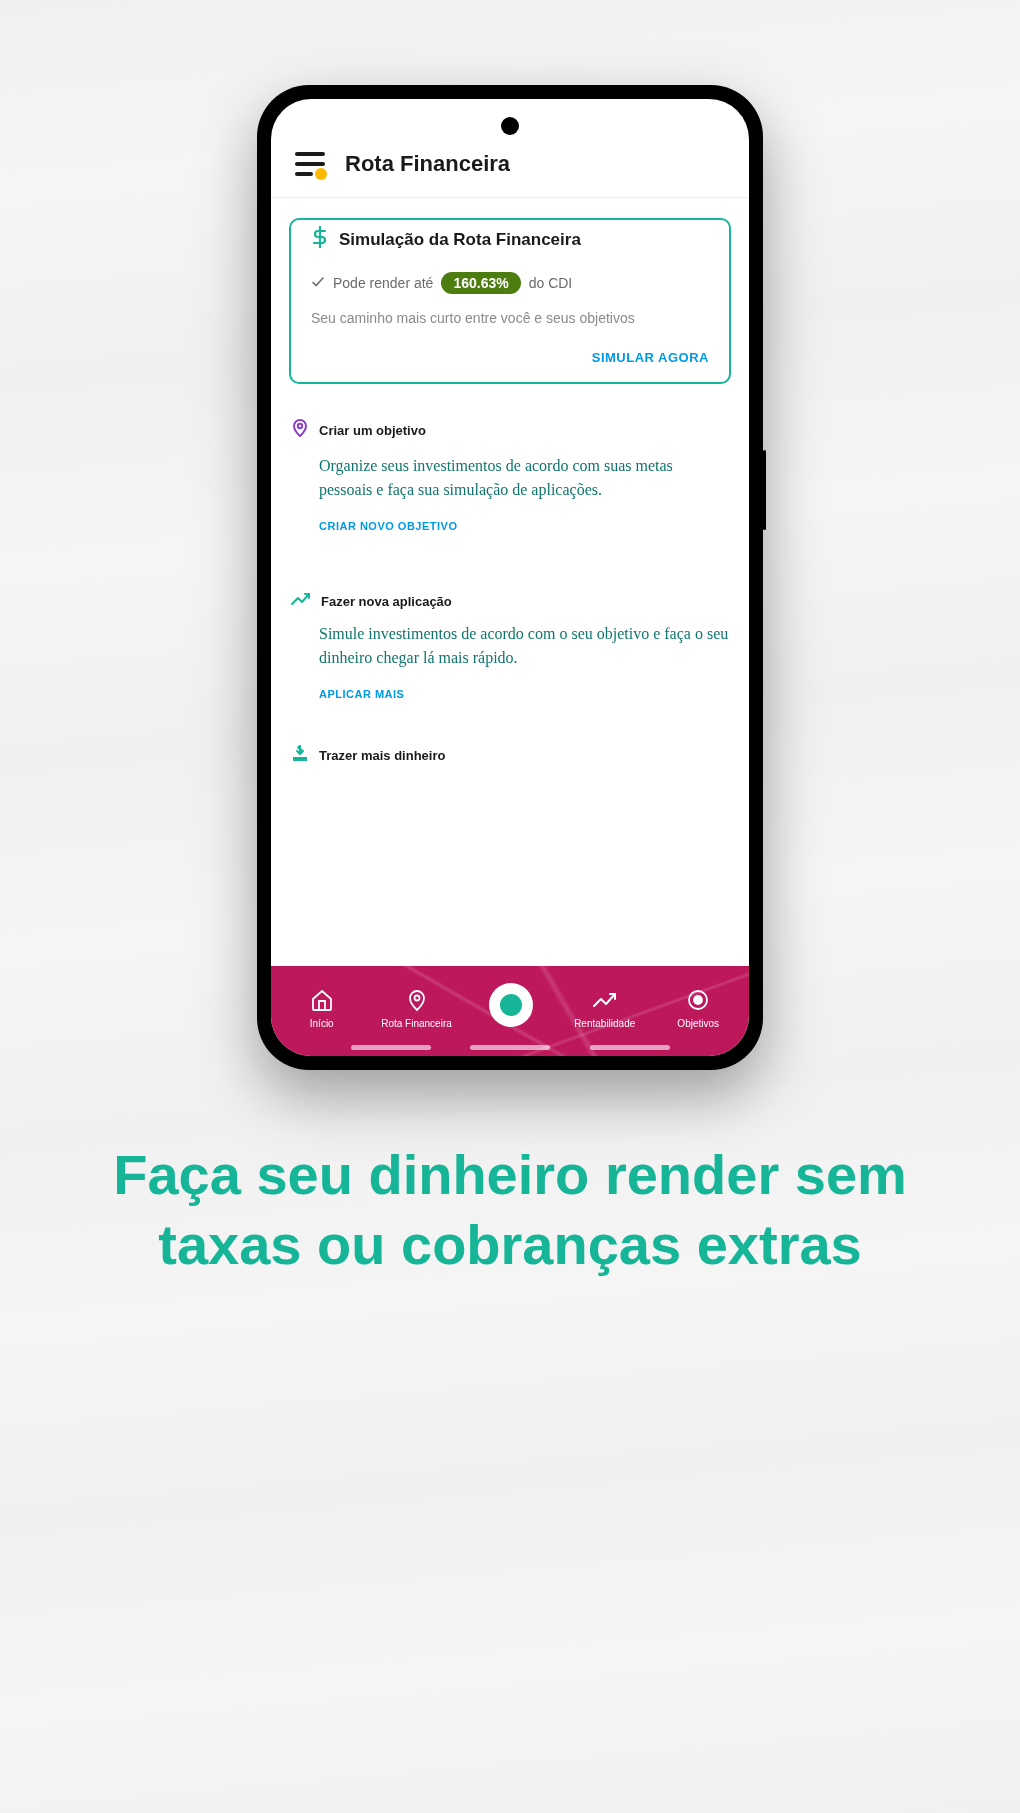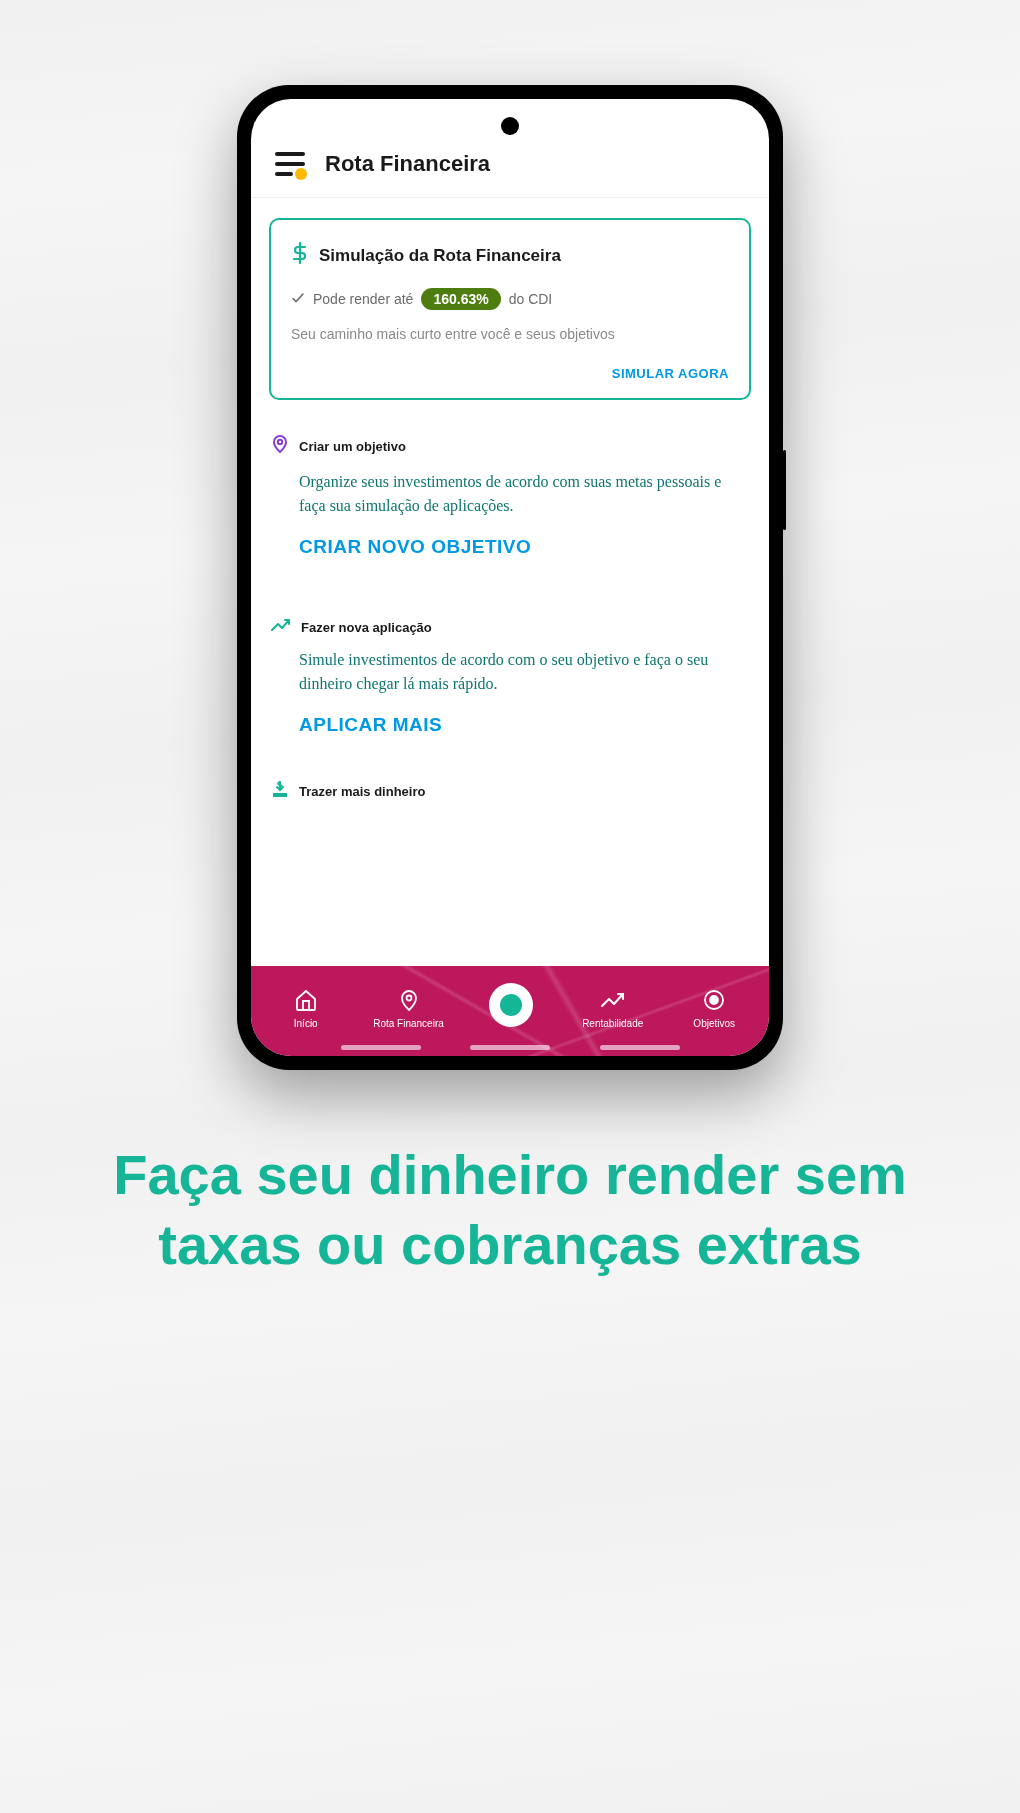--- a/index.html
+++ b/index.html
@@ -15,21 +15,21 @@
       position: absolute;
       inset: 0;
       background:
         linear-gradient(175deg, rgba(0,0,0,0.02) 0%, transparent 10%, rgba(0,0,0,0.02) 20%, transparent 30%, rgba(0,0,0,0.02) 40%, transparent 50%, rgba(0,0,0,0.02) 60%, transparent 70%, rgba(0,0,0,0.02) 80%, transparent 90%, rgba(0,0,0,0.02) 100%);
     }
     .phone-frame {
       position: absolute;
       top: 85px;
       left: 50%;
       transform: translateX(-50%);
-      width: 546px;
+      width: 506px;
       height: 985px;
       background: #000;
       border-radius: 52px;
       padding: 14px;
       box-shadow: 0 25px 60px rgba(0,0,0,0.35);
     }
     .phone-inner {
       width: 100%;
       height: 100%;
       background: #fff;
@@ -67,21 +67,21 @@
     .menu-icon-wrap .dot { position: absolute; top: 16px; left: 20px; width: 12px; height: 12px; background: #ffb900; border-radius: 50%; }
     .header-title { font-size: 22px; font-weight: 700; color: #1a1a1a; }
     .screen-content {
       padding: 20px 18px 0 18px;
       height: calc(100% - 100px - 90px);
       overflow: hidden;
     }
     .sim-card {
       border: 2px solid #16b597;
       border-radius: 10px;
-      padding: 22px 20px 16px 20px;
+      padding: 6px 20px 16px 20px;
       margin-bottom: 24px;
     }
     .card-title-row {
       display: flex;
       align-items: center;
       gap: 10px;
       margin-bottom: 18px;
     }
     .dollar-icon { color: #16b597; font-size: 22px; font-weight: 600; }
     .card-title { font-size: 17px; font-weight: 600; color: #1a1a1a; }
@@ -109,21 +109,21 @@
       padding: 10px 2px 30px 2px;
     }
     .section-title-row {
       display: flex;
       align-items: center;
       gap: 10px;
       margin-bottom: 12px;
     }
     .section-title { font-size: 13px; font-weight: 600; color: #1a1a1a; }
     .section-desc { font-size: 16px; color: #0f766e; line-height: 1.5; padding-left: 28px; margin-bottom: 18px; font-family: Liberation Serif, serif; }
-    .section-action { padding-left: 28px; color: #0099e5; font-size: 19px; font-weight: 700; letter-spacing: 0.5px; }
+    .section-action { padding-left: 28px; color: #0099e5; font-size: 11px; font-weight: 700; letter-spacing: 0.5px; }
     .pin-icon { color: #8b3ec9; }
     .trend-icon { color: #16b597; }
     .download-icon { color: #16b597; }
     .bottom-nav {
       position: absolute;
       bottom: 0;
       left: 0;
       right: 0;
       height: 90px;
       background: #be185d;

